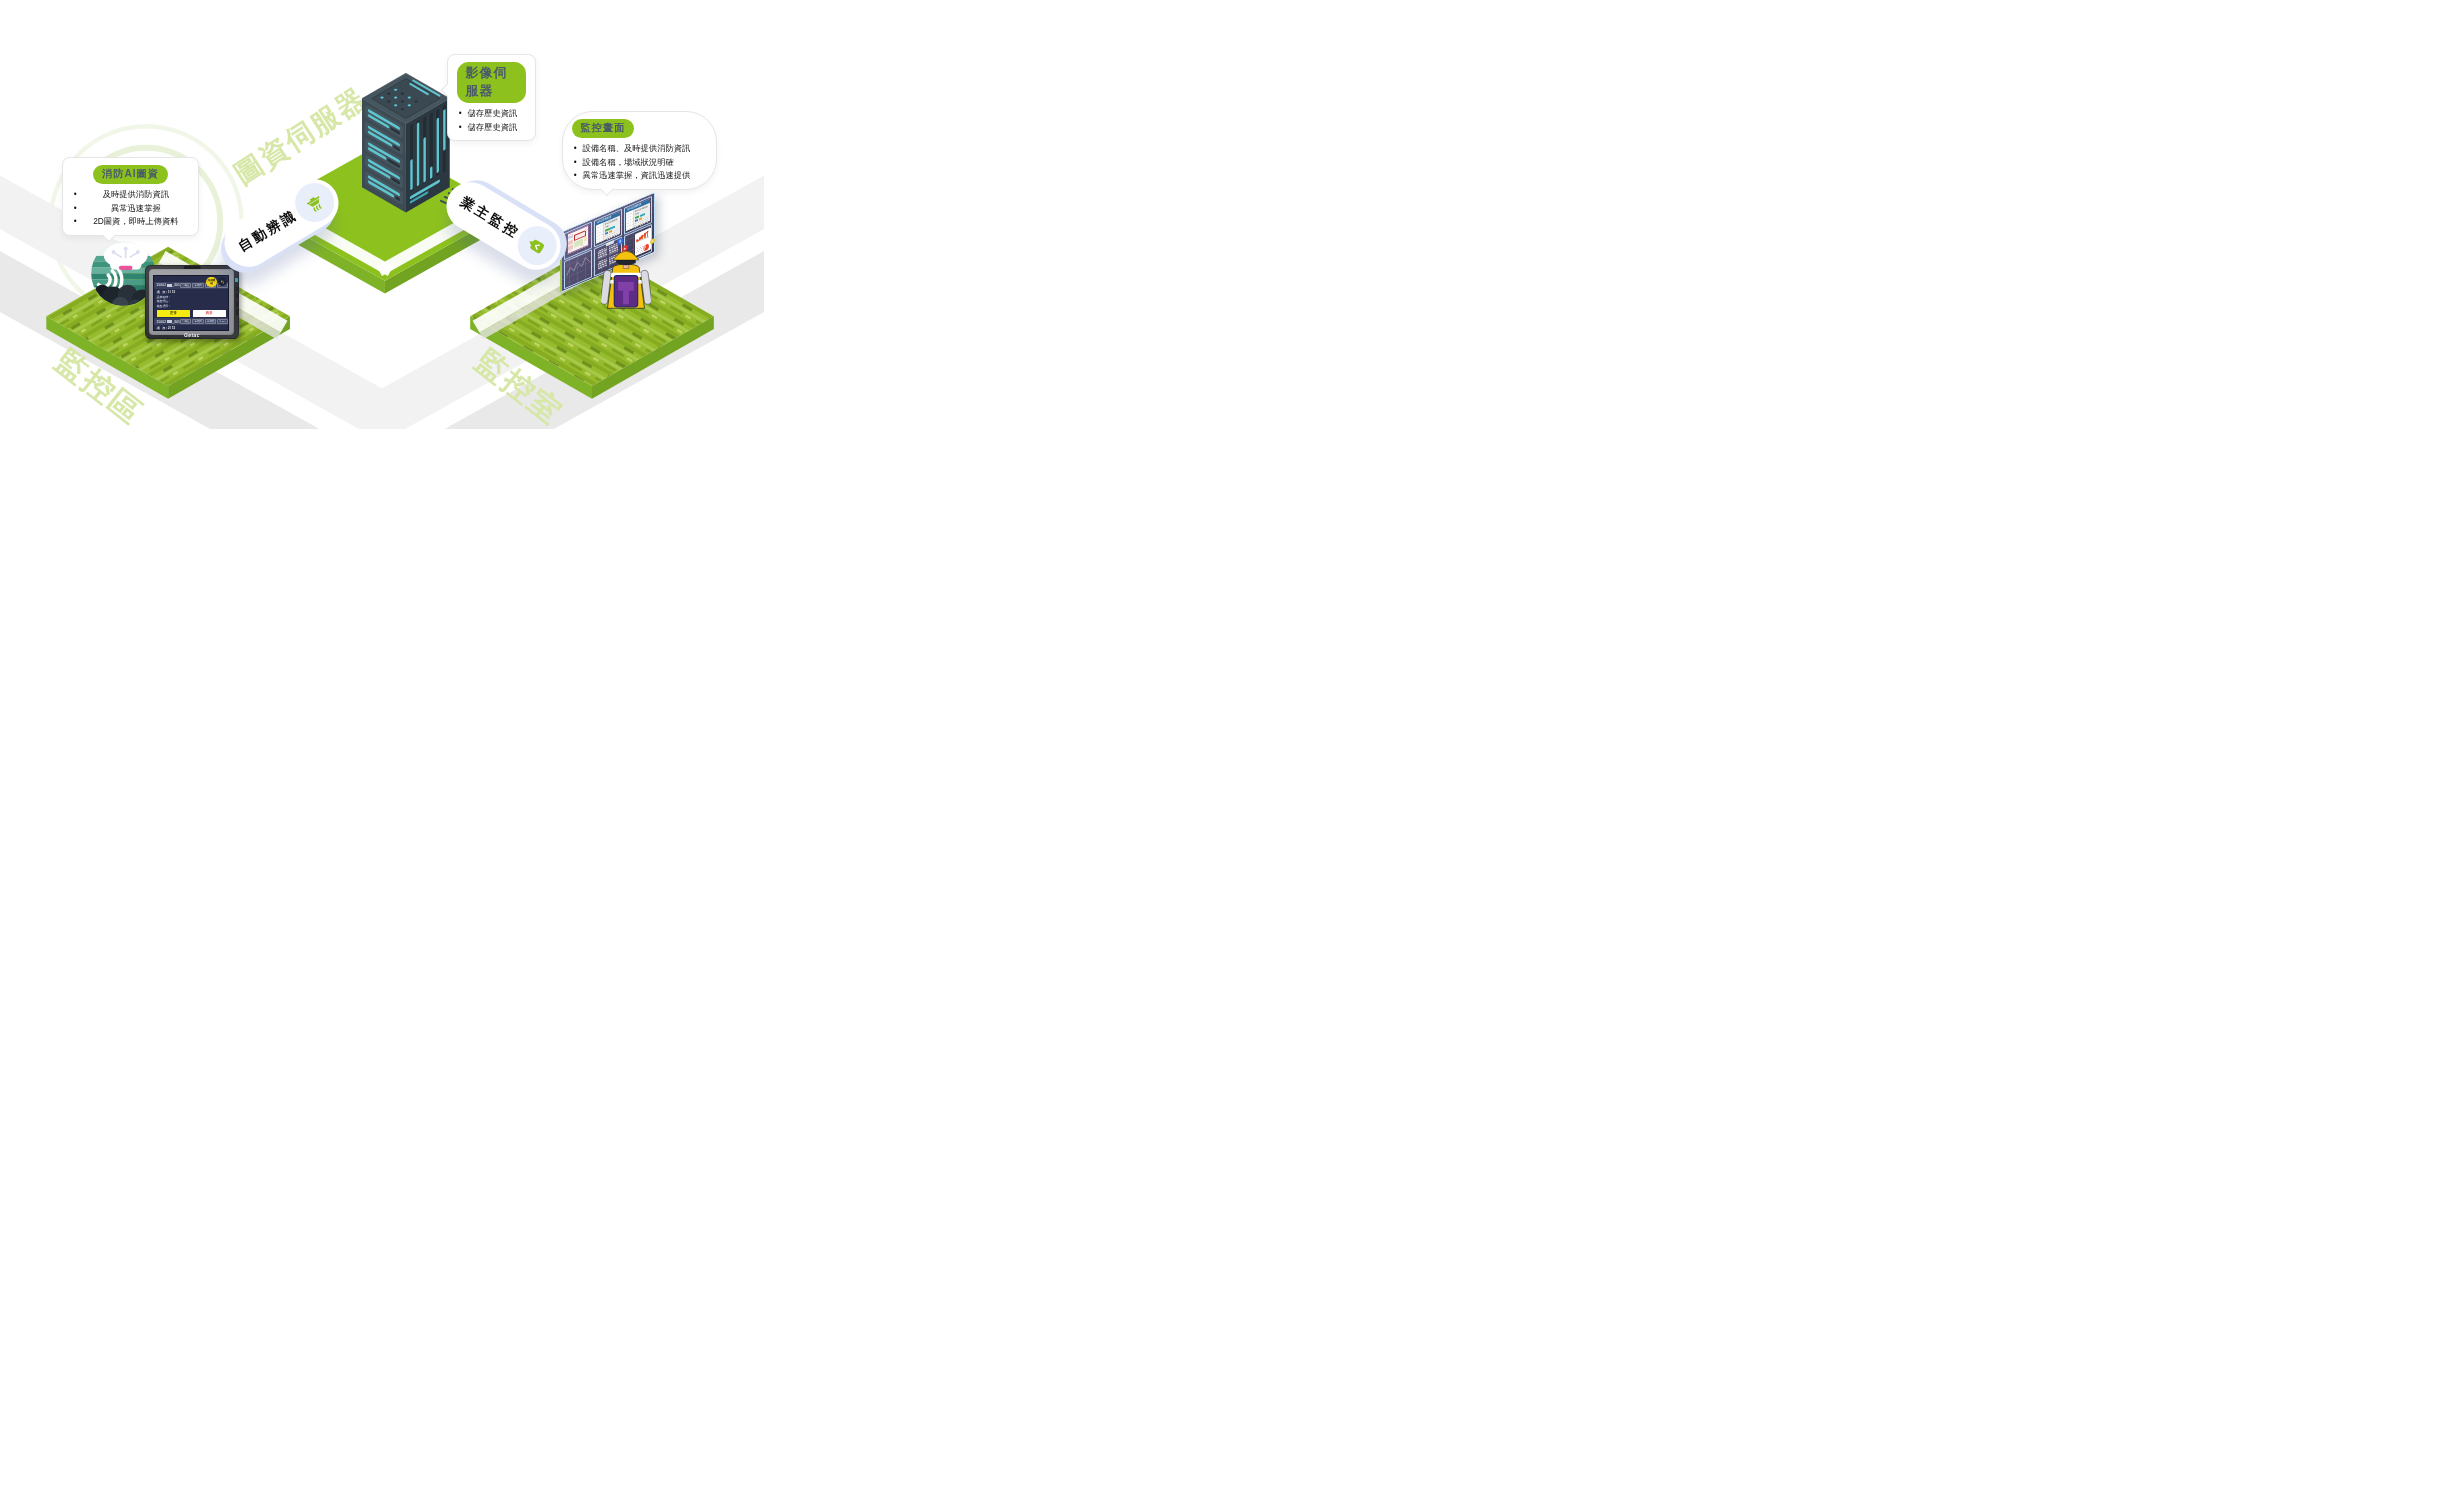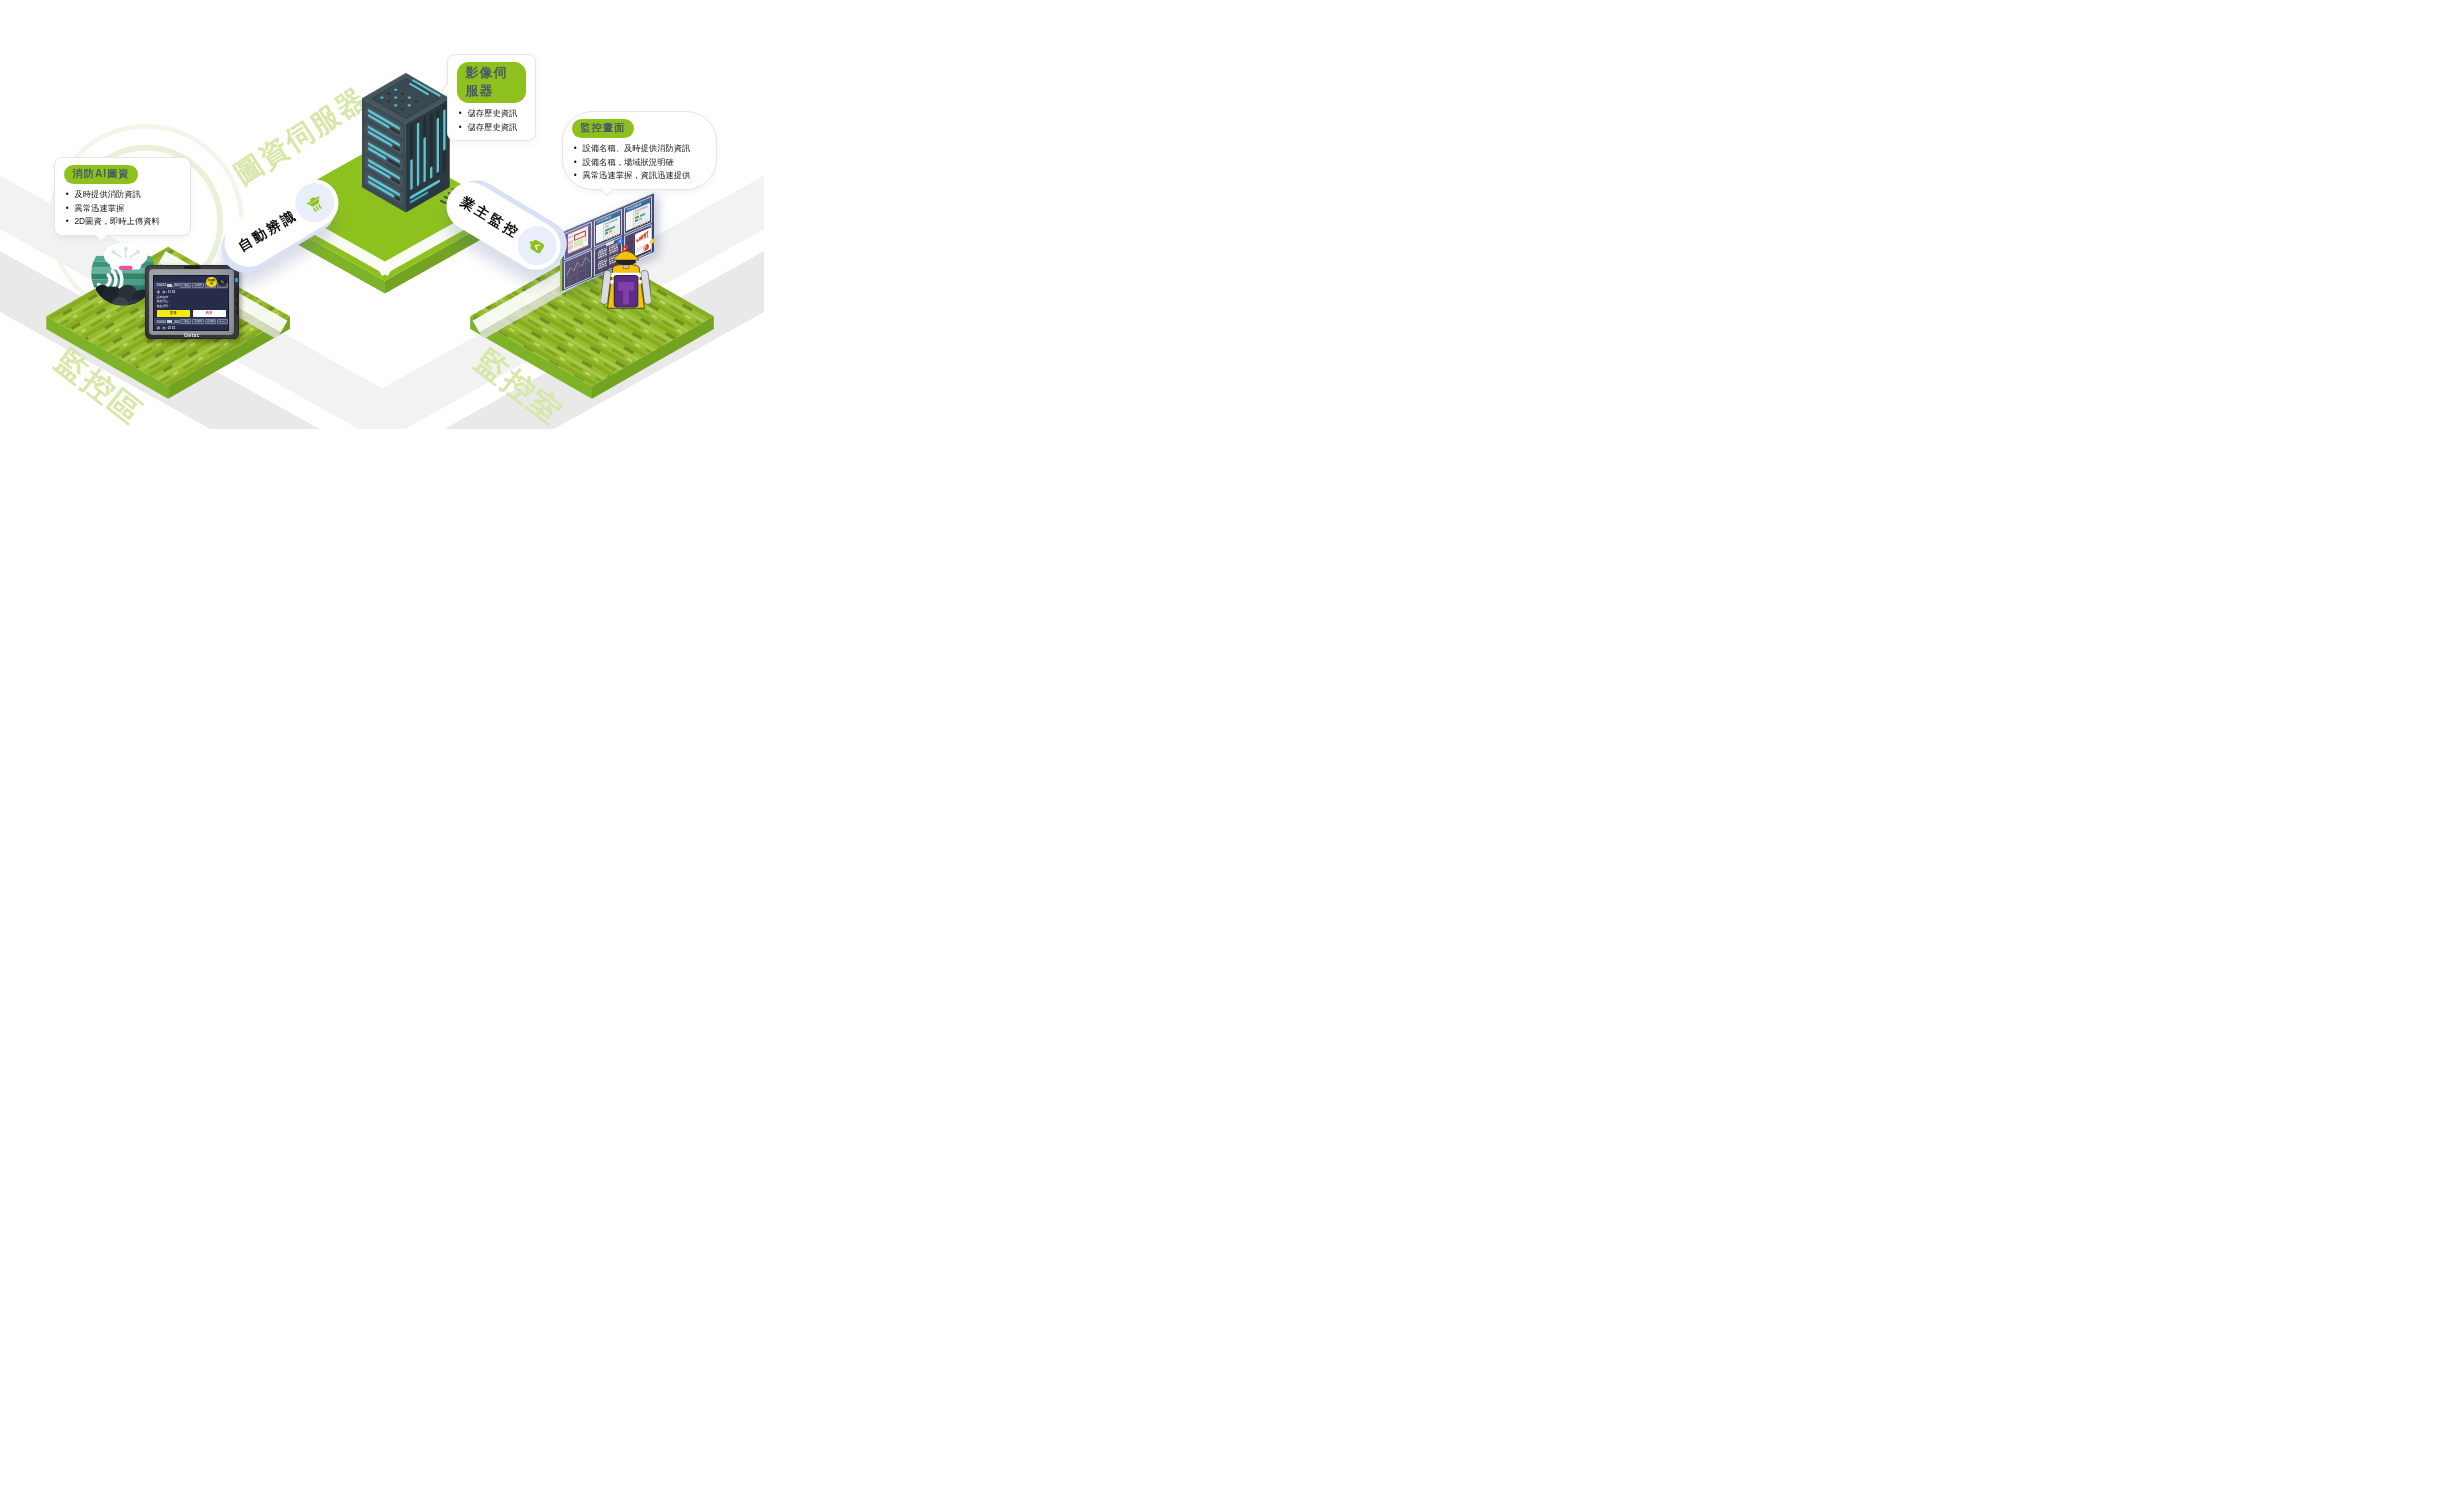--- a/index.html
+++ b/index.html
@@ -16,21 +16,21 @@
              padding:6.8px 8.8px 5.9px 8.8px; box-shadow:0 2.9px 6.8px rgba(0,0,0,.05); z-index:40; }
   .callout .pill-title { display:inline-block; background:#8DC21E; color:#4A5B68; font-weight:bold;
              border-radius:11.7px; padding:2.4px 8.8px; letter-spacing:1px; }
   .callout ul { list-style:none; margin-top:4.9px; }
   .callout li { position:relative; padding-left:10.7px; color:#141414; line-height:1.62; }
   .callout li::before { content:"•"; position:absolute; left:2px; color:#141414; }
   .tail-down { position:absolute; bottom:-5.4px; width:9.8px; height:9.8px; background:#fff;
              border-right:1px solid #E5E5E5; border-bottom:1px solid #E5E5E5; transform:rotate(45deg); }
   .tail-left { position:absolute; left:-5.4px; width:9.8px; height:9.8px; background:#fff;
              border-left:1px solid #E5E5E5; border-bottom:1px solid #E5E5E5; transform:rotate(45deg); }
-  #callout-fire { left:54px; top:157px; width:137px; font-size:8.3px; }
+  #callout-fire { left:62px; top:157px; width:137px; font-size:8.3px;text-align:center; }
   #callout-fire .pill-title { font-size:10.2px; }
   #callout-server { left:447px; top:54px; width:89px; font-size:8.3px; }
   #callout-server .pill-title { font-size:13px; }
   #callout-monitor { left:562px; top:111px; width:155px; font-size:8.3px;border-radius:31px; }
   #callout-monitor .pill-title { font-size:10.2px; }
 
   
   .iso-pill { position:absolute; width:125px; height:48px; background:#fff; border-radius:24px;
               display:flex; align-items:center; z-index:30; }
   .iso-pill .pill-label { font-size:13.7px; font-weight:bold; color:#0c0c0c; letter-spacing:2.9px; padding-left:13.7px; white-space:nowrap; }

